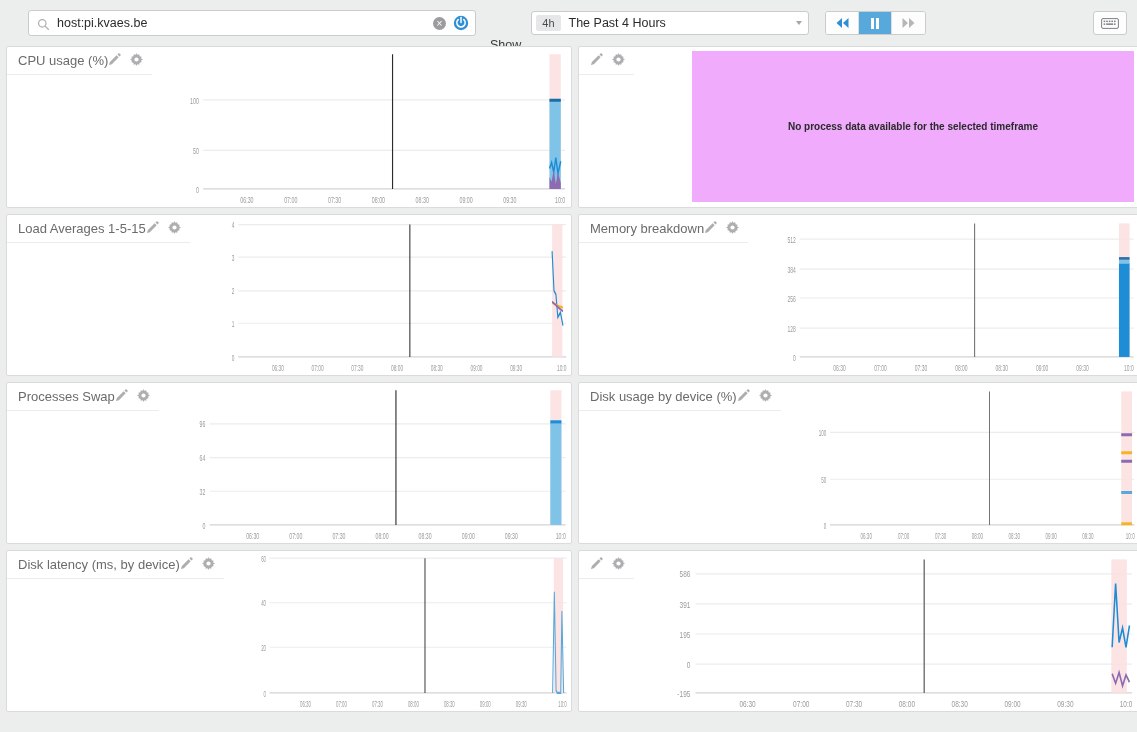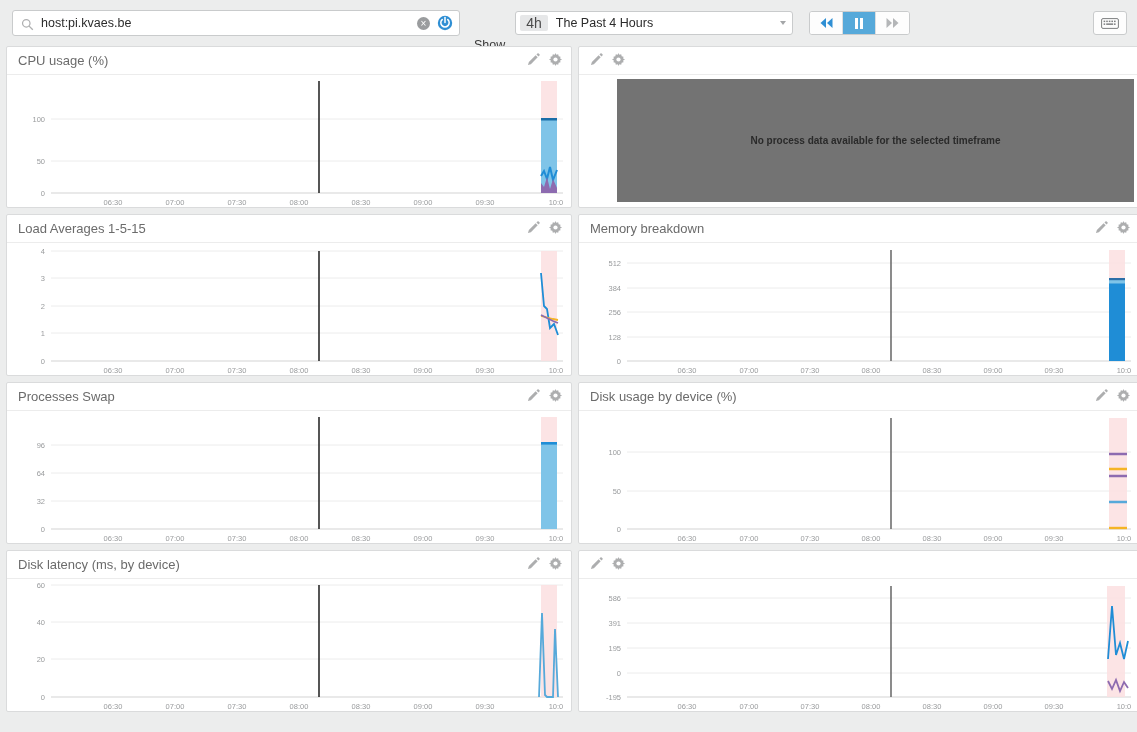--- a/index.html
+++ b/index.html
@@ -8,21 +8,21 @@
     background: #eceded;
     font-family: "Liberation Sans", sans-serif;
     overflow: hidden;
   }
 
   
   .topbar {
     height: 46px;
     display: flex;
     align-items: center;
-    padding: 0 10px 0 12px;
+    padding: 0 10px 0 28px;
     background: #eceded;
     gap: 10px;
   }
   .search-wrap {
     flex: 0 0 448px;
     height: 26px;
     background: #ffffff;
     border: 1px solid #c9cbcc;
     border-radius: 3px;
     display: flex;
@@ -53,21 +53,21 @@
     width: 278px; height: 24px;
     background: #fff;
     border: 1px solid #c9cbcc;
     border-radius: 3px;
     display: flex; align-items: center;
     padding: 0 6px 0 4px;
     gap: 8px;
   }
   .time-badge {
     background: #e6e7e8; color: #4a4a4a;
-    font-size: 14px; border-radius: 2px;
+    font-size: 11px; border-radius: 2px;
     padding: 2px 6px; line-height: 12px;
   }
   .time-text { flex: 1; font-size: 12.5px; color: #2b2b2b; }
   .caret { width: 0; height: 0; border-left: 3.5px solid transparent;
            border-right: 3.5px solid transparent; border-top: 4px solid #a4a6a8; }
 
   .playback {
     display: flex; height: 24px;
     border: 1px solid #c9cbcc; border-radius: 3px; overflow: hidden;
     background: #fff; margin-left: 6px;
@@ -93,41 +93,42 @@
     grid-template-columns: 566px 562px;
     gap: 0 6px;
     padding: 0 6px;
   }
   .panel {
     background: #ffffff;
     border: 1px solid #dadbdc;
     border-radius: 2px;
     margin-bottom: 6px;
     height: 162px;
-    display: flex; flex-direction: column;
+    display: flex; flex-direction: row;
     overflow: hidden;
+    gap: 20px;
   }
   .panel-head {
     height: 28px; flex: 0 0 28px;
     display: flex; align-items: center;
     padding: 0 9px 0 11px;
     border-bottom: 1px solid #ececec;
   }
   .panel-title {
     font-size: 13px; color: #6b6b6b; flex: 1;
     white-space: nowrap; overflow: hidden;
   }
   .panel-icons { display: flex; gap: 9px; align-items: center; }
   .icon-btn { cursor: pointer; display: block; opacity: .55; }
 
   .panel-body { flex: 1; position: relative; }
 
   .empty-state {
     position: absolute; inset: 4px 5px 5px 5px;
-    background: #737373;
+    background: #f0abfc;
     display: flex; align-items: center; justify-content: center; margin-left: 33px;
   }
   .empty-text { font-size: 10px; color: #2a2a2a; font-weight: bold; }
 
   svg.chart { display: block; width: 100%; height: 100%; }
   .axis-label { font-size: 7.5px; fill: #999b9d; font-family: "Liberation Sans", sans-serif; }
   .grid-line { stroke: #ececec; stroke-width: 1; }
   .axis-line { stroke: #d3d3d3; stroke-width: 1; }
   .marker { stroke: #2b2b2b; stroke-width: 1.6; }
   .marker-soft { stroke: #6f6f6f; stroke-width: 1.6; }

